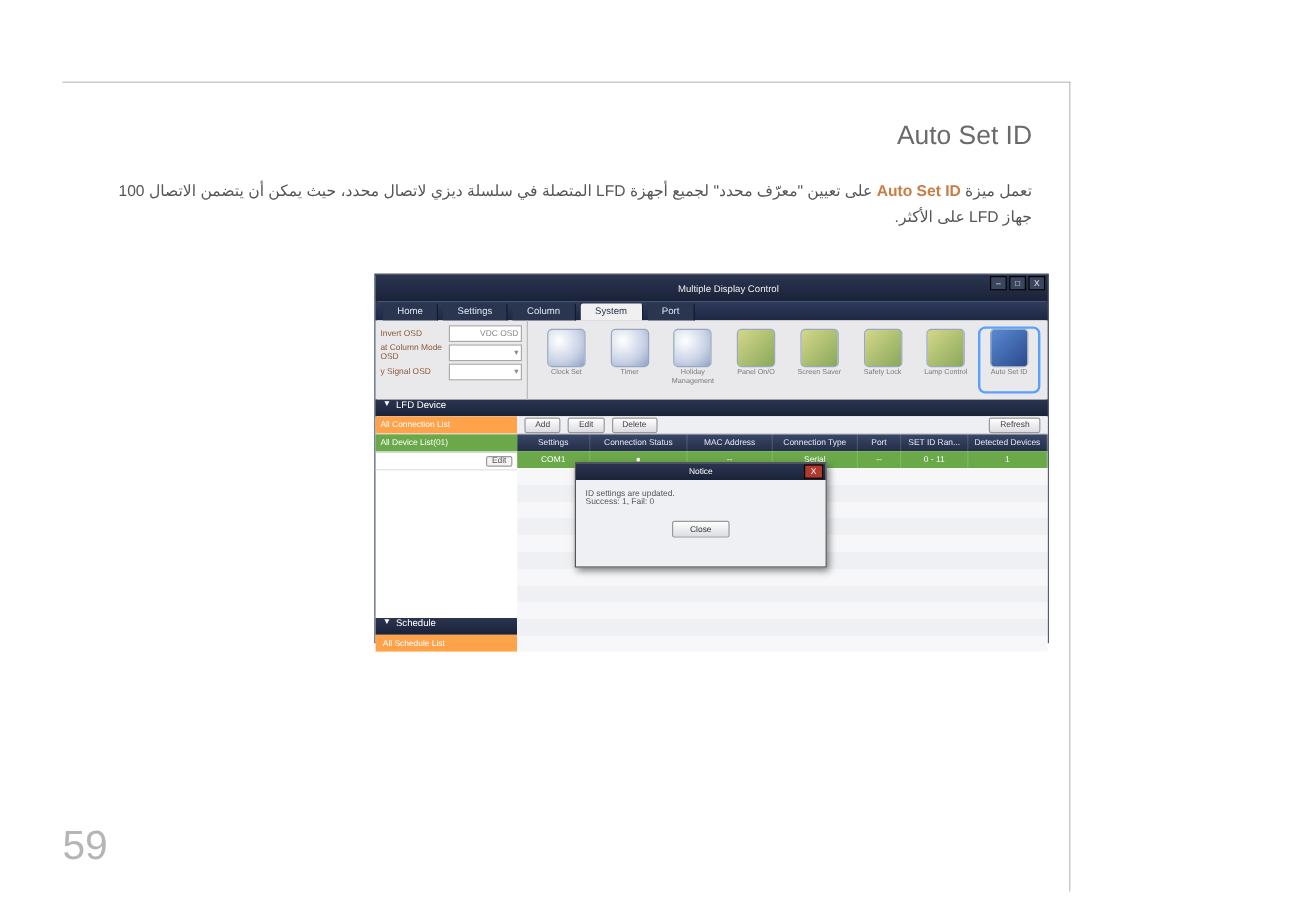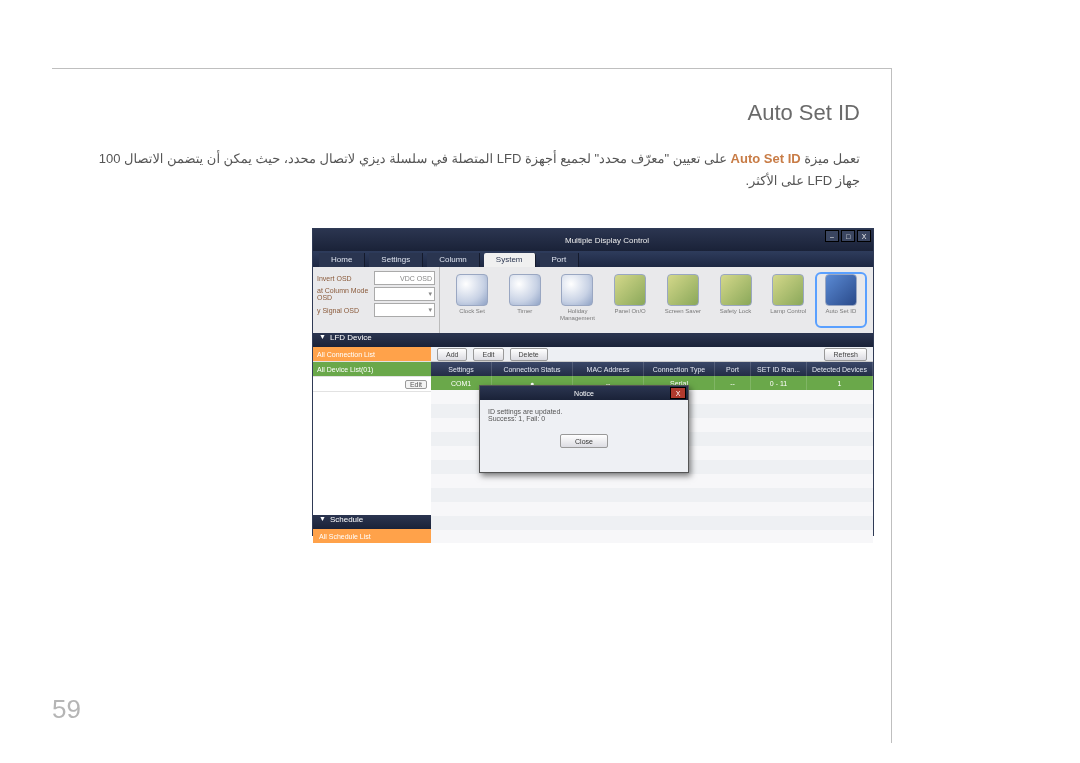--- a/index.html
+++ b/index.html
@@ -59,21 +59,21 @@
     width: 10px;
     height: 1px;
     background:#888;
     vertical-align: middle;
     margin-left:6px;
   }
   .pagenum {
     position: absolute;
     bottom: 38px;
     left: 52px;
-    font-size: 26px;
+    font-size: 34px;
     color: #b5b5b5;
     font-weight: 300;
   }
   
   .appwin {
     position: absolute;
     top: 228px;
     left: 312px;
     width: 560px;
     height: 306px;

